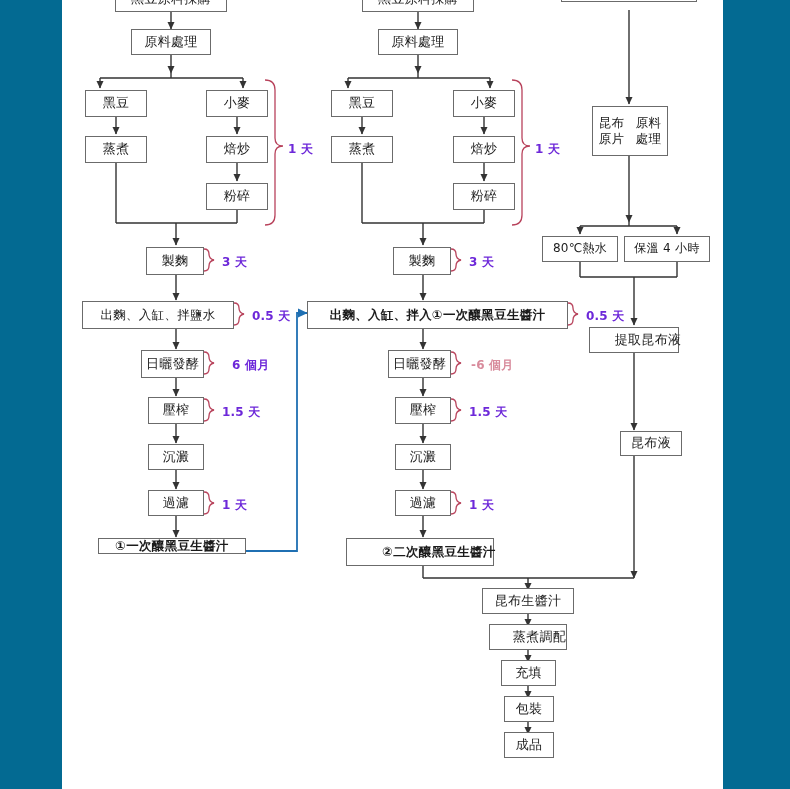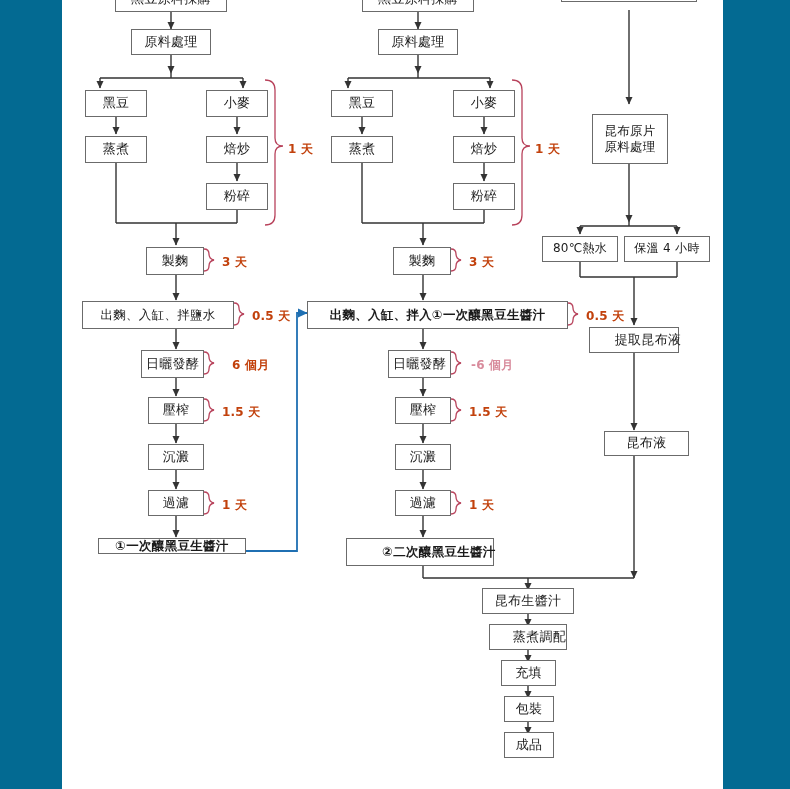--- a/index.html
+++ b/index.html
@@ -32,21 +32,21 @@
     white-space:nowrap;
     z-index:3;
   }
   .node.two-line{white-space:normal;line-height:1.25;font-size:12.5px;}
   .node.wide{font-size:12.5px;}
   .node.bold{font-weight:bold;}
 
   
   .dur{
     position:absolute;
-    color:#c2410c;
+    color:#6d28d9;
     font-size:12px;
     font-weight:bold;
     white-space:nowrap;
     z-index:4;
     letter-spacing:0.2px;
   }
   .dur.faded{color:#d88b9c;}
 
   svg.wires{position:absolute;left:0;top:0;width:790px;height:789px;z-index:1;overflow:visible;}
 </style>
@@ -266,34 +266,34 @@
     <div class="dur faded" style="left:471px;top:357px;">
       <span>-6 個月</span></div>
     <div class="dur" style="left:469px;top:404px;">
       <span>1.5 天</span></div>
     <div class="dur" style="left:469px;top:497px;">
       <span>1 天</span></div>
 
     <div class="node" style="left:561px;top:-24px;width:136px;height:26px;">
       
     </div>
-    <div class="node two-line" style="left:592px;top:114px;width:76px;height:50px;flex-direction:column;">
+    <div class="node two-line" style="left:592px;top:106px;width:76px;height:50px;flex-direction:row;">
       <span>昆布原片</span>
       <span>原料處理</span>
     </div>
     <div class="node" style="left:542px;top:236px;width:76px;height:26px;font-size:12px;">
       <span>80℃熱水</span>
     </div>
     <div class="node" style="left:624px;top:236px;width:86px;height:26px;font-size:12px;">
       <span>保溫 4 小時</span>
     </div>
     <div class="node" style="left:589px;top:327px;width:90px;height:26px;padding-left:28px;">
       <span>提取昆布液</span>
     </div>
-    <div class="node" style="left:604px;top:431px;width:85px;height:25px;">
+    <div class="node" style="left:620px;top:431px;width:62px;height:25px;">
       <span>昆布液</span>
     </div>
 
     <div class="node" style="left:482px;top:588px;width:92px;height:26px;">
       <span>昆布生醬汁</span>
     </div>
     <div class="node" style="left:489px;top:624px;width:78px;height:26px;justify-content:flex-end;">
       <span>蒸煮調配</span>
     </div>
     <div class="node" style="left:501px;top:660px;width:55px;height:26px;">

